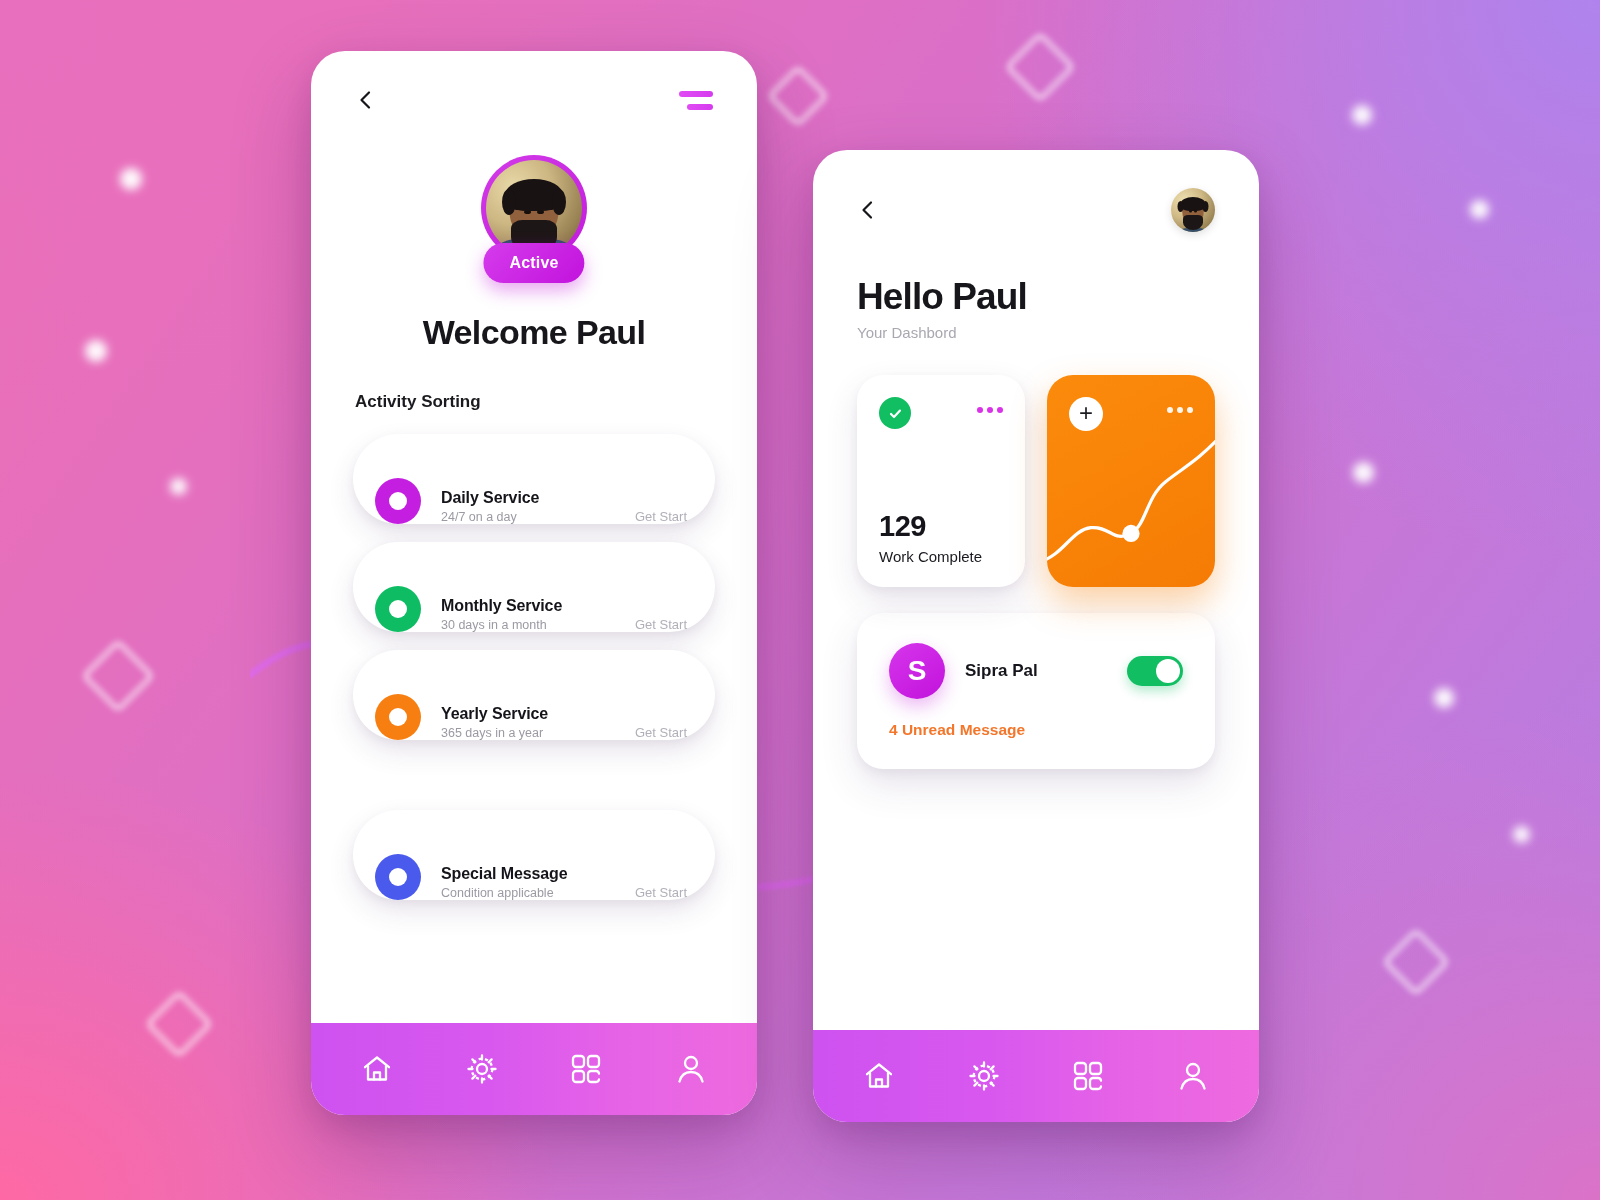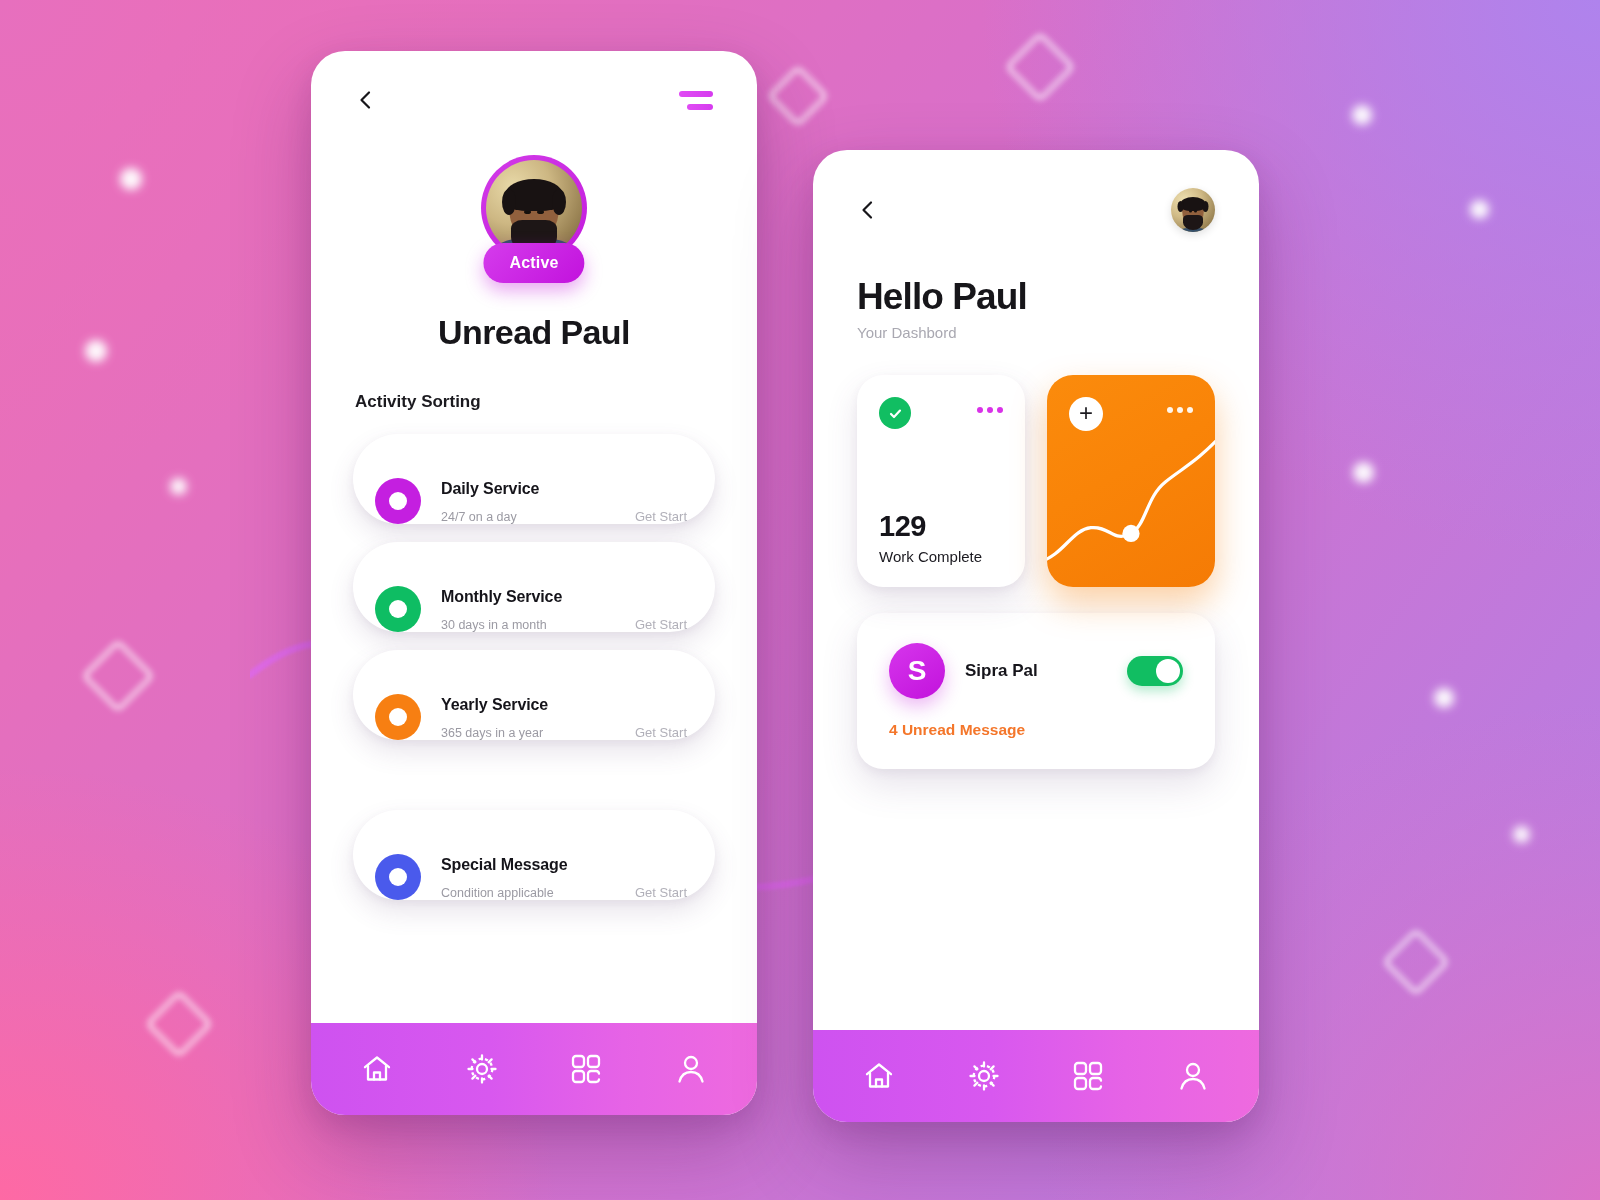--- a/index.html
+++ b/index.html
@@ -99,21 +99,21 @@
     background:#fff; border-radius:45px; display:flex; align-items:flex-end;
     padding:0 28px 0 22px; cursor:pointer;
     box-shadow:0 12px 26px rgba(96,70,120,.14), 0 3px 8px rgba(96,70,120,.07);
   }
   .svc-card.gap { margin-top:52px; }
   .svc-dot { width:46px; height:46px; border-radius:50%; flex:none;
              display:flex; align-items:center; justify-content:center; }
   .svc-dot b { display:block; width:18px; height:18px; border-radius:50%; background:#fff; }
   .svc-txt { margin-left:20px; flex:1; min-width:0; }
   .svc-title { font-size:16px; font-weight:700; color:#15141a; letter-spacing:-.1px; }
-  .svc-sub { font-size:12.5px; color:#9b9aa3; margin-top:12px; }
+  .svc-sub { font-size:12.5px; color:#9b9aa3; margin-top:3px; }
   .svc-cta { font-size:13px; color:#b1b0b9; white-space:nowrap; cursor:pointer; }
 
   
   .tabbar {
     margin-top:auto; height:92px;
     background:linear-gradient(90deg,#CE52F0 0%, #D858EF 40%, #E663E6 70%, #EE6ADF 100%);
     display:flex; align-items:center; justify-content:space-around; padding:0 14px;
   }
   .tabbar svg { display:block; }
   .tab { cursor:pointer; display:flex; align-items:center; justify-content:center;
@@ -229,21 +229,21 @@
             <span class="eye l"></span>
             <span class="eye r"></span>
           </div>
           <div class="beard"></div>
           <div class="hair"></div>
         </div>
       </div>
       <div class="active-pill">Active</div>
     </div>
 
-    <h1 class="welcome">Unread Paul</h1>
+    <h1 class="welcome">Welcome Paul</h1>
 
     <div class="section-label">Activity Sorting</div>
 
     <div class="svc-list">
 
       <div class="svc-card">
         <span class="svc-dot" style="background:#C41FE0">
             <b></b>
           </span>
         <div class="svc-txt">

